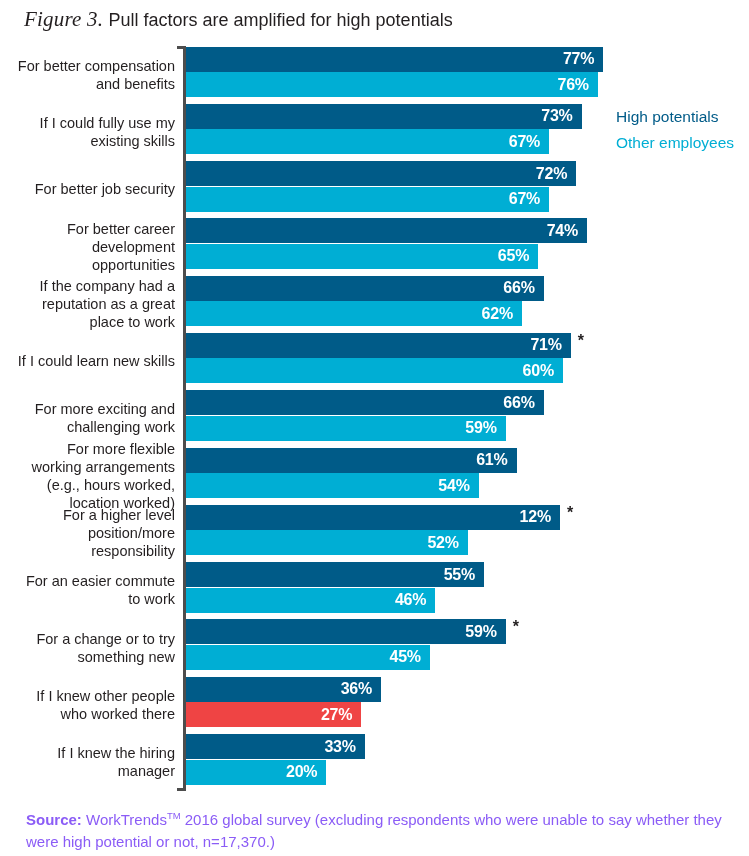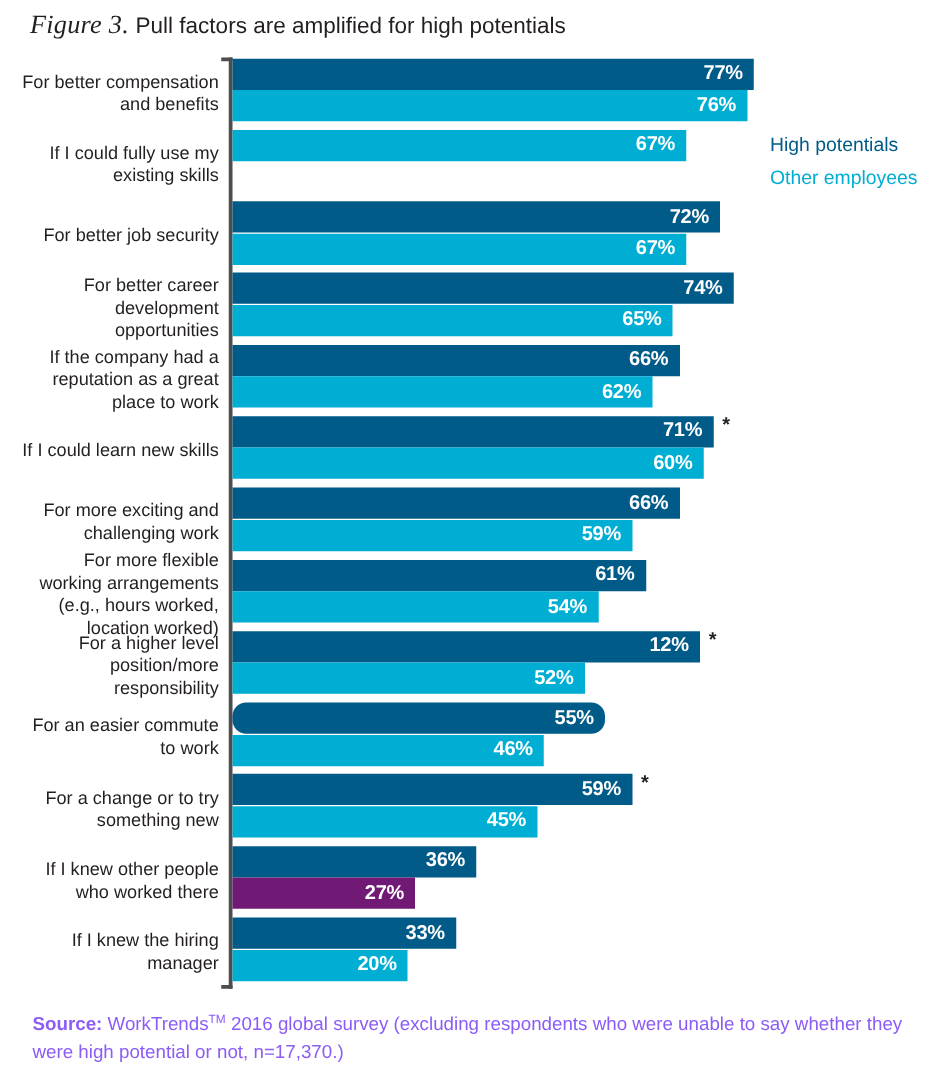--- a/index.html
+++ b/index.html
@@ -184,20 +184,23 @@
             <span class="val">76%</span>
           </div>
         </div>
       </div>
       <div class="row">
         <div class="cat-label">
           <div>If I could fully use my</div>
           <div>existing skills</div>
         </div>
         <div class="bars">
+          <div class="bar hp" style="width: 395.66px; background: rgb(0, 91, 136);">
+            <span class="val">73%</span>
+          </div>
           <div class="bar oe" style="width: 363.14px; background: rgb(0, 174, 212);">
             <span class="val">67%</span>
           </div>
         </div>
       </div>
       <div class="row">
         <div class="cat-label">
           <div>For better job security</div>
         </div>
         <div class="bars">
@@ -298,21 +301,21 @@
             <span class="val">52%</span>
           </div>
         </div>
       </div>
       <div class="row">
         <div class="cat-label">
           <div>For an easier commute</div>
           <div>to work</div>
         </div>
         <div class="bars">
-          <div class="bar hp" style="width: 298.1px; background: rgb(0, 91, 136); border-radius: 11px;">
+          <div class="bar hp" style="width: 298.1px; background: rgb(0, 91, 136);">
             <span class="val">55%</span>
           </div>
           <div class="bar oe" style="width: 249.32px; background: rgb(0, 174, 212);">
             <span class="val">46%</span>
           </div>
         </div>
       </div>
       <div class="row">
         <div class="cat-label">
           <div>For a change or to try</div>
@@ -330,21 +333,21 @@
       </div>
       <div class="row">
         <div class="cat-label">
           <div>If I knew other people</div>
           <div>who worked there</div>
         </div>
         <div class="bars">
           <div class="bar hp" style="width: 195.12px; background: rgb(0, 91, 136);">
             <span class="val">36%</span>
           </div>
-          <div class="bar oe" style="width: 146.34px; background: #701a75;">
+          <div class="bar oe" style="width: 146.34px; background: #ef4444; padding-left: 29px;">
             <span class="val">27%</span>
           </div>
         </div>
       </div>
       <div class="row">
         <div class="cat-label">
           <div>If I knew the hiring</div>
           <div>manager</div>
         </div>
         <div class="bars">

